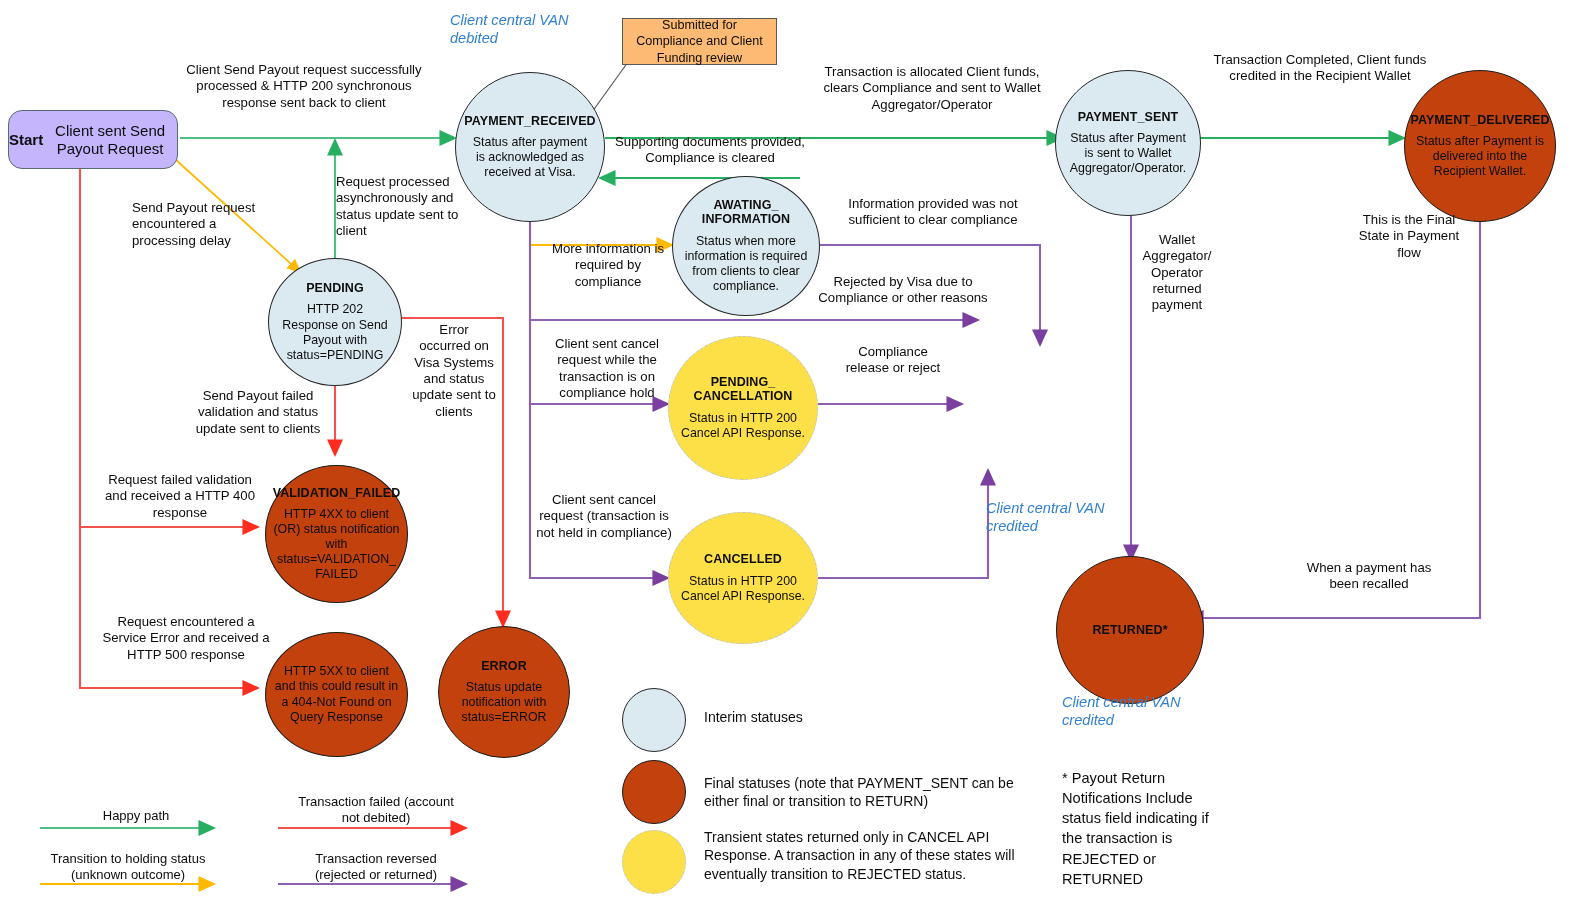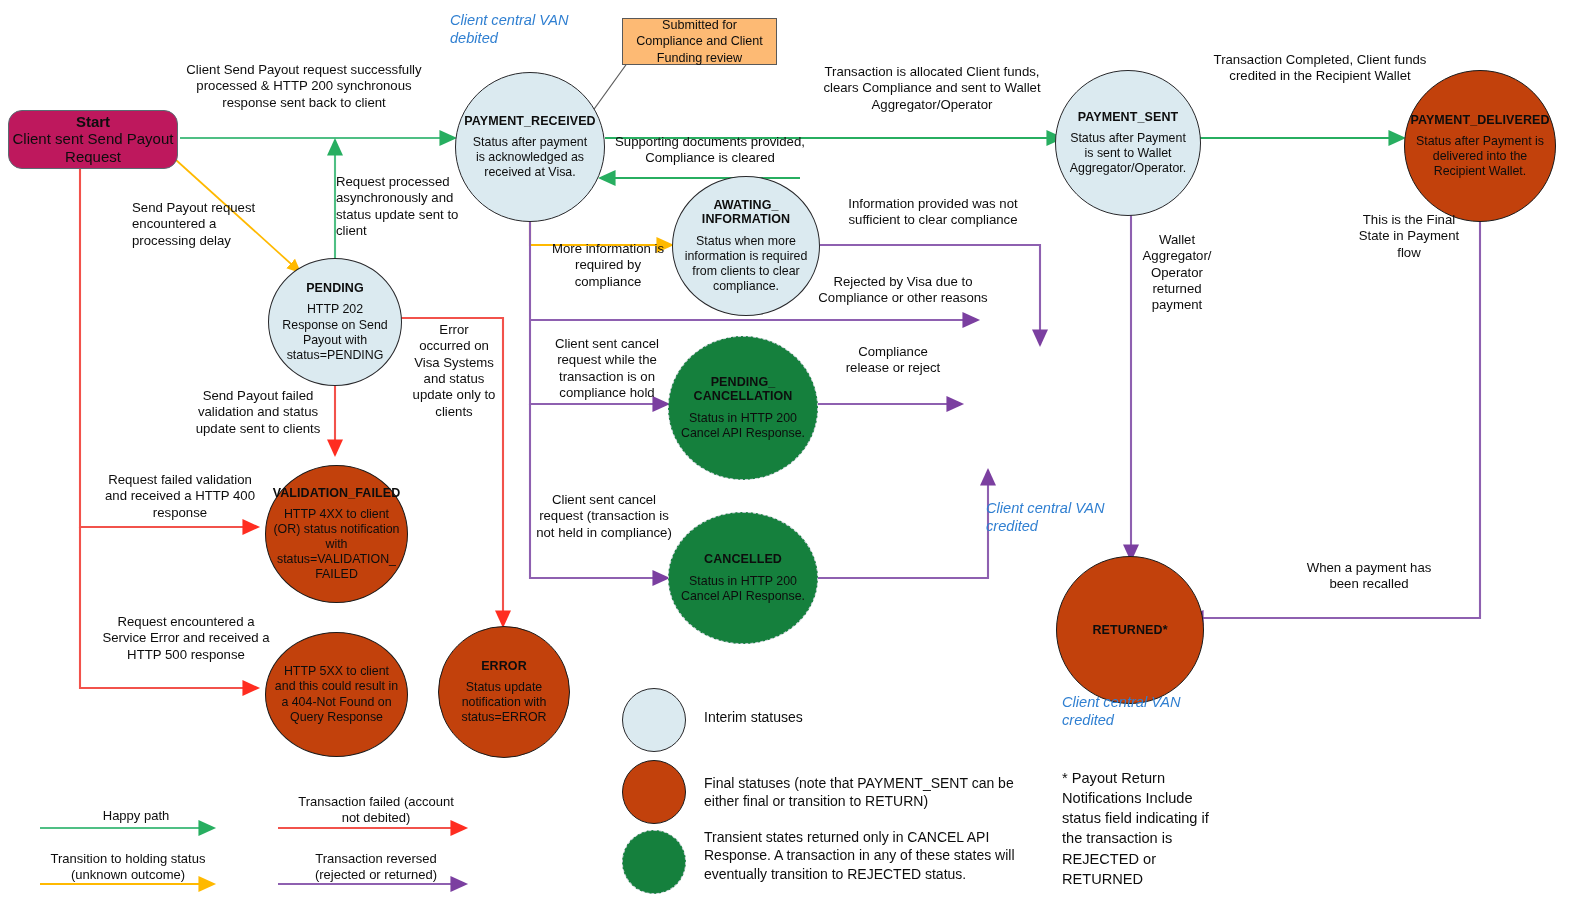--- a/index.html
+++ b/index.html
@@ -6,27 +6,27 @@
   body{width:1594px;height:914px;position:relative;overflow:hidden;
        font-family:"Liberation Sans","DejaVu Sans",sans-serif;color:#0d0d0d;}
   #stage{position:absolute;left:0;top:0;width:1594px;height:914px;}
   svg#wires{position:absolute;left:0;top:0;width:1594px;height:914px;}
 
   .node{position:absolute;display:flex;flex-direction:column;align-items:center;
         justify-content:center;text-align:center;box-sizing:border-box;}
   .circle{border-radius:50%;}
   .interim{background:#dbeaf0;border:1.6px solid #27272a;}
   .final{background:#c2410c;border:1.8px solid #1a1a1a;}
-  .transient{background:#15803d;border:1.8px dashed #b9c6cc;text-align:center;}
+  .transient{background:#fde047;border:1.8px dashed #b9c6cc;text-align:center;}
   .ntitle{font-weight:bold;font-size:12.5px;letter-spacing:.1px;line-height:1.15;}
   .nbody{font-size:12.4px;line-height:1.22;margin-top:7px;}
   .nbody.tight{margin-top:0;}
 
-  .startbox{position:absolute;background:#be185d;border:1.8px solid #5b6b72;
-            border-radius:14px;display:flex;flex-direction:column;align-items:center;
+  .startbox{position:absolute;background:#c4b5fd;border:1.8px solid #5b6b72;
+            border-radius:14px;display:flex;flex-direction:row;align-items:center;
             justify-content:center;text-align:center;}
   .startbox .ttl{font-weight:bold;font-size:15px;}
   .startbox .sub{font-size:15px;line-height:1.2;}
 
   .notebox{position:absolute;background:#fdba74;border:1.5px solid #595959;
            box-sizing:border-box;display:flex;align-items:center;justify-content:center;
            text-align:center;font-size:12.6px;line-height:1.28;padding:6px 8px;}
 
   .lbl{position:absolute;text-align:center;font-size:13.2px;line-height:1.24;
        color:#0d0d0d;}
@@ -174,21 +174,21 @@
   </div>
 
   <div class="lbl" style="left:178px;top:62px;width:252px;">Client Send Payout request successfully processed  &amp; HTTP 200 synchronous response sent back to client</div>
 
   <div class="lbl" style="left:132px;top:200px;width:130px;text-align:left;">Send Payout request encountered a processing delay</div>
 
   <div class="lbl" style="left:336px;top:174px;width:132px;text-align:left;">Request processed asynchronously and status update sent to client</div>
 
   <div class="lbl" style="left:182px;top:388px;width:152px;">Send Payout failed validation and status update sent to clients</div>
 
-  <div class="lbl" style="left:412px;top:322px;width:84px;">Error occurred on Visa Systems and status update only to clients</div>
+  <div class="lbl" style="left:412px;top:322px;width:84px;">Error occurred on Visa Systems and status update sent to clients</div>
 
   <div class="lbl" style="left:102px;top:472px;width:156px;">Request failed validation and received a HTTP 400  response</div>
 
   <div class="lbl" style="left:100px;top:614px;width:172px;">Request encountered a Service Error and received a HTTP 500 response</div>
 
   <div class="lbl" style="left:548px;top:241px;width:120px;">More information is required by compliance</div>
 
   <div class="lbl" style="left:594px;top:134px;width:232px;">Supporting documents provided, Compliance is cleared</div>
 
   <div class="lbl" style="left:810px;top:64px;width:244px;">Transaction is allocated Client funds, clears Compliance and sent to Wallet Aggregator/Operator</div>

